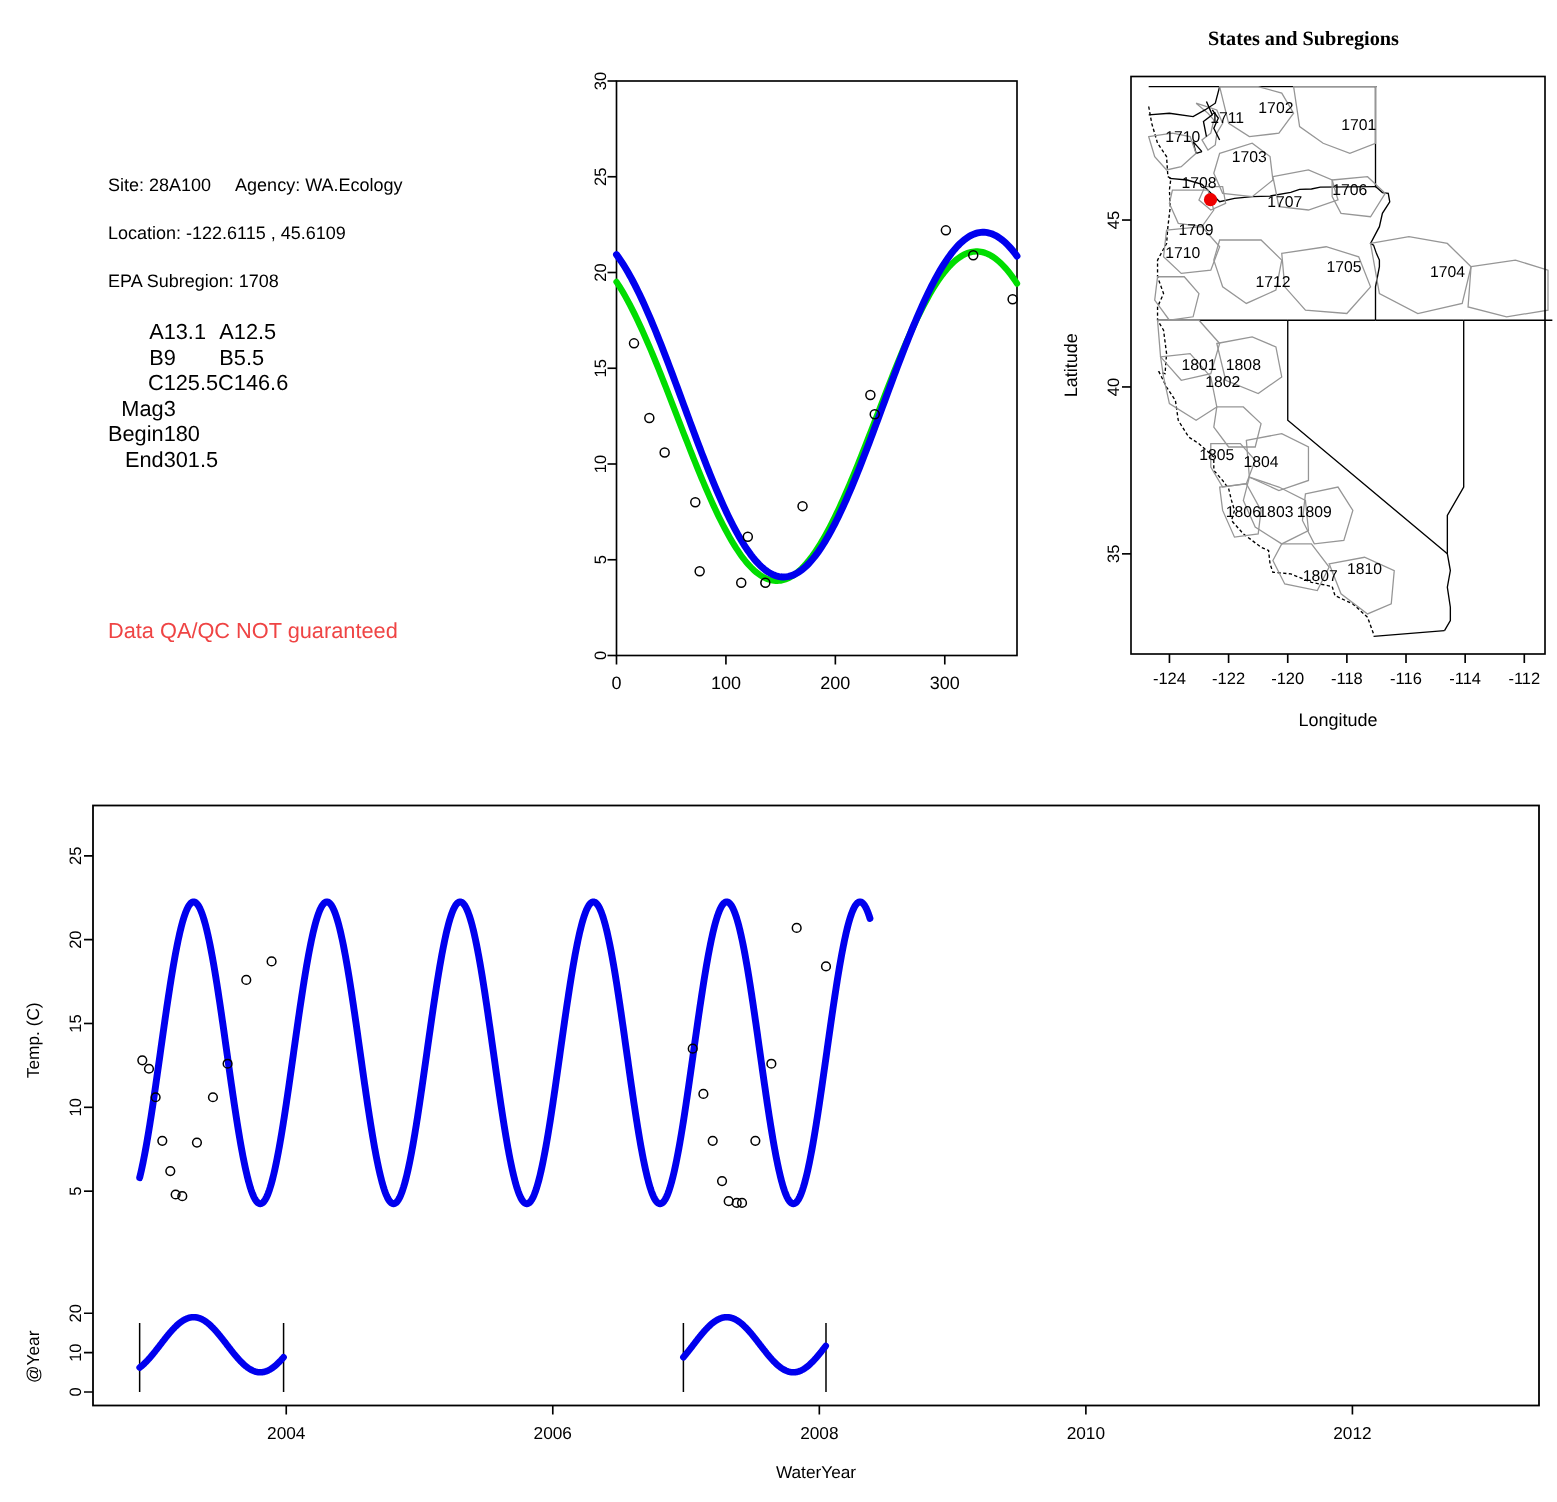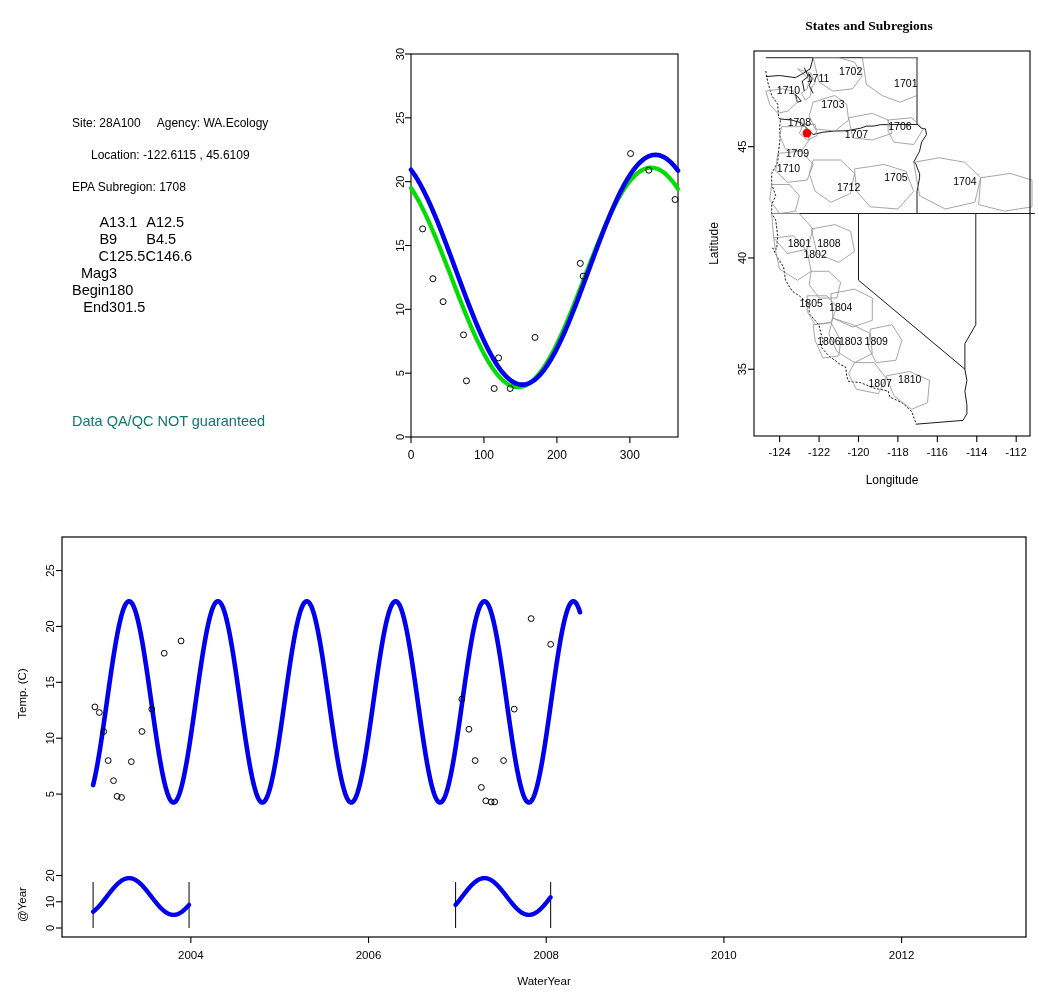--- a/index.html
+++ b/index.html
@@ -7,52 +7,52 @@
        font-family:"Liberation Sans", sans-serif;color:#000;}
   .page{position:absolute;left:0;top:0;width:1038px;height:1001px;}
   .abs{position:absolute;}
   svg{display:block;}
   text{font-family:"Liberation Sans", sans-serif;}
   .serif-title{font-family:"Liberation Serif", serif;}
   .info-panel{position:absolute;left:60px;top:48px;width:345px;height:390px;}
   .info-title{font-family:"Liberation Serif", serif;font-weight:bold;
               font-size:19px;letter-spacing:1.2px;white-space:pre;}
   .info-line{font-size:12px;white-space:pre;}
-  .warn{font-size:14.5px;color:#0f766e;white-space:pre;}
+  .warn{font-size:14.5px;color:#ef4444;white-space:pre;}
   .param-table{font-size:14.5px;border-collapse:collapse;}
   .param-table td{padding:0 0 1px 0;white-space:pre;font-size:14.5px;}
   .pt-key{text-align:right;padding-right:8px;}
   .pt-val{text-align:left;padding-right:26px;}
 </style>
 </head>
 <body>
 
 <div class="page">
 
   <div class="info-panel">
 
     <div class="info-line" style="position:absolute;top:68px;left:12px;">Site: 28A100     Agency: WA.Ecology</div>
 
-    <div class="info-line" style="position:absolute;top:100px;left:12px;margin-left:19px;">Location: -122.6115 , 45.6109</div>
+    <div class="info-line" style="position:absolute;top:100px;left:12px;">Location: -122.6115 , 45.6109</div>
 
     <div class="info-line" style="position:absolute;top:132px;left:12px;">EPA Subregion: 1708</div>
 
     <table class="param-table" style="position:absolute;top:166px;left:12px;">
       <tbody>
         <tr>
           <td class="pt-key">A</td>
           <td class="pt-val">13.1</td>
           <td class="pt-key">A</td>
           <td class="pt-val">12.5</td>
         </tr>
         <tr>
           <td class="pt-key">B</td>
           <td class="pt-val">9</td>
           <td class="pt-key">B</td>
-          <td class="pt-val">4.5</td>
+          <td class="pt-val">5.5</td>
         </tr>
         <tr>
           <td class="pt-key">C</td>
           <td class="pt-val">125.5</td>
           <td class="pt-key">C</td>
           <td class="pt-val">146.6</td>
         </tr>
         <tr>
           <td class="pt-key">Mag</td>
           <td class="pt-val">3</td>

